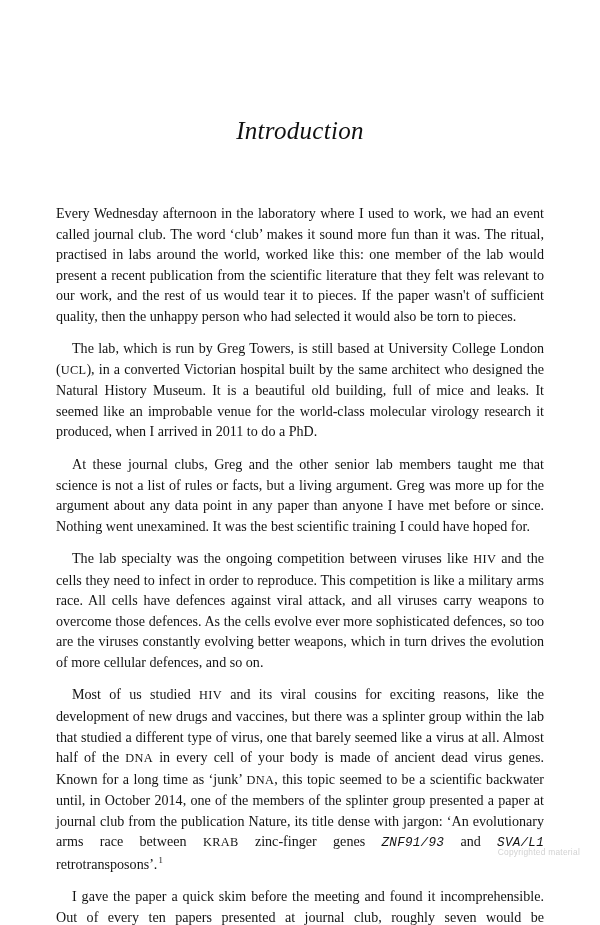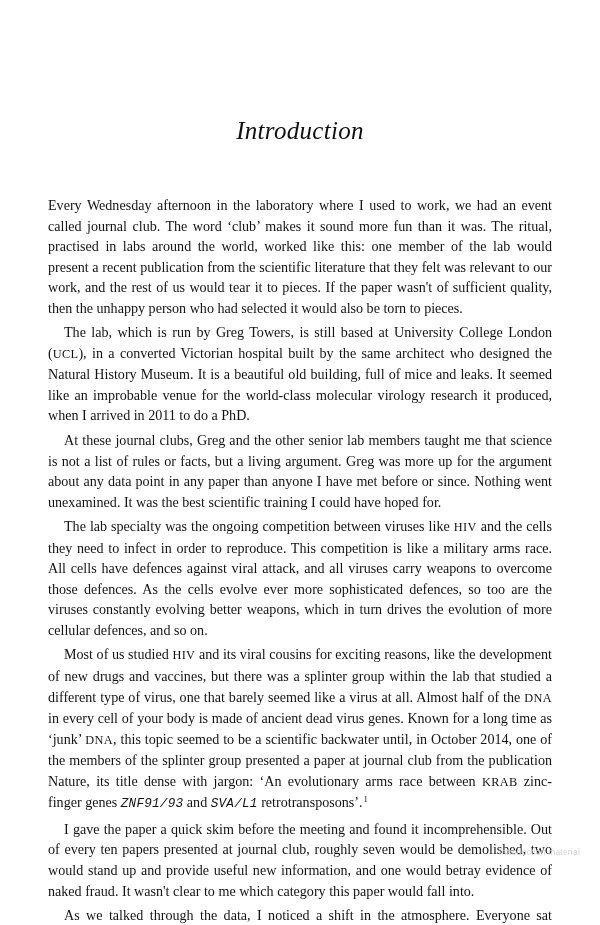--- a/index.html
+++ b/index.html
@@ -42,21 +42,21 @@
   }
 
   #body-text {
     position: absolute;
     left: 44px;
     top: 191px;
     width: 512px;
   }
 
   .para {
-    margin: 4px;
+    margin: 12px;
     font-size: 14.1px;
     line-height: 20.55px;
     text-align: justify;
     text-justify: inter-word;
     color: #131313;
     hyphens: none;
   }
   .para.indent {
     text-indent: 16px;
   }
@@ -101,15 +101,15 @@
   <div id="body-text">
       <p class="para">Every Wednesday afternoon in the laboratory where I used to work, we had an event called journal club. The word ‘club’ makes it sound more fun than it was. The ritual, practised in labs around the world, worked like this: one member of the lab would present a recent publication from the scientific literature that they felt was relevant to our work, and the rest of us would tear it to pieces. If the paper wasn't of sufficient quality, then the unhappy person who had selected it would also be torn to pieces.</p>
       <p class="para indent">The lab, which is run by Greg Towers, is still based at University College London (<span class="smallcaps">UCL</span>), in a converted Victorian hospital built by the same architect who designed the Natural History Museum. It is a beautiful old building, full of mice and leaks. It seemed like an improbable venue for the world-class molecular virology research it produced, when I arrived in 2011 to do a PhD.</p>
       <p class="para indent">At these journal clubs, Greg and the other senior lab members taught me that science is not a list of rules or facts, but a living argument. Greg was more up for the argument about any data point in any paper than anyone I have met before or since. Nothing went unexamined. It was the best scientific training I could have hoped for.</p>
       <p class="para indent">The lab specialty was the ongoing competition between viruses like <span class="smallcaps">HIV</span> and the cells they need to infect in order to reproduce. This competition is like a military arms race. All cells have defences against viral attack, and all viruses carry weapons to overcome those defences. As the cells evolve ever more sophisticated defences, so too are the viruses constantly evolving better weapons, which in turn drives the evolution of more cellular defences, and so on.</p>
       <p class="para indent">Most of us studied <span class="smallcaps">HIV</span> and its viral cousins for exciting reasons, like the development of new drugs and vaccines, but there was a splinter group within the lab that studied a different type of virus, one that barely seemed like a virus at all. Almost half of the <span class="smallcaps">DNA</span> in every cell of your body is made of ancient dead virus genes. Known for a long time as ‘junk’ <span class="smallcaps">DNA</span>, this topic seemed to be a scientific backwater until, in October 2014, one of the members of the splinter group presented a paper at journal club from the publication <span class="ital">Nature</span>, its title dense with jargon: ‘An evolutionary arms race between <span class="smallcaps">KRAB</span> zinc-finger genes <span class="smallcaps-ital">ZNF91/93</span> and <span class="smallcaps-ital">SVA/L1</span> retrotransposons’.<sup class="footnote-marker">1</sup></p>
       <p class="para indent">I gave the paper a quick skim before the meeting and found it incomprehensible. Out of every ten papers presented at journal club, roughly seven would be demolished, two would stand up and provide useful new information, and one would betray evidence of naked fraud. It wasn't clear to me which category this paper would fall into.</p>
       <p class="para indent">As we talked through the data, I noticed a shift in the atmosphere. Everyone sat forward as the data made the case that these old, dead viruses found throughout the human genome aren't dead at all. They have functioning genes, ready to make more viruses. Every cell in the human body is a potential virus factory, but something</p>
     </div>
 
-  <div id="watermark" style="color: rgb(210, 210, 210);">Introduction material</div>
+  <div id="watermark" style="color: rgb(210, 210, 210);">Copyrighted material</div>
 
 </div>
 
 </body></html>

